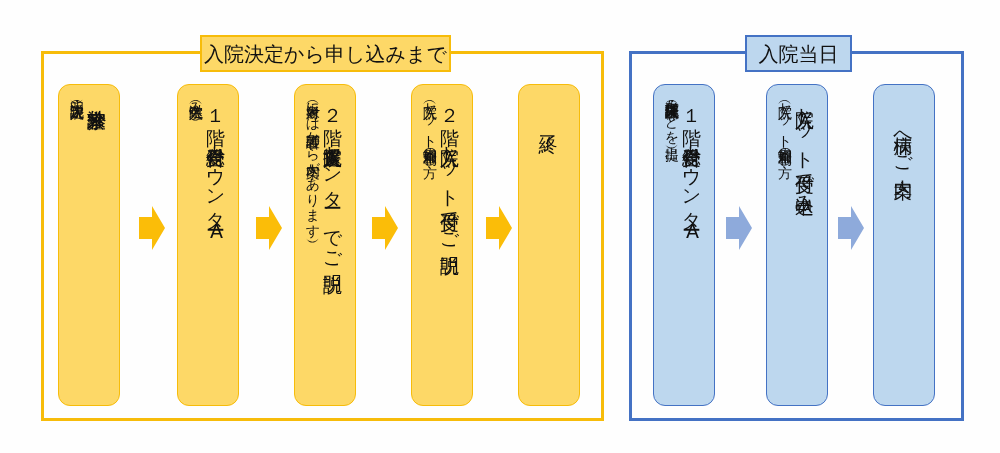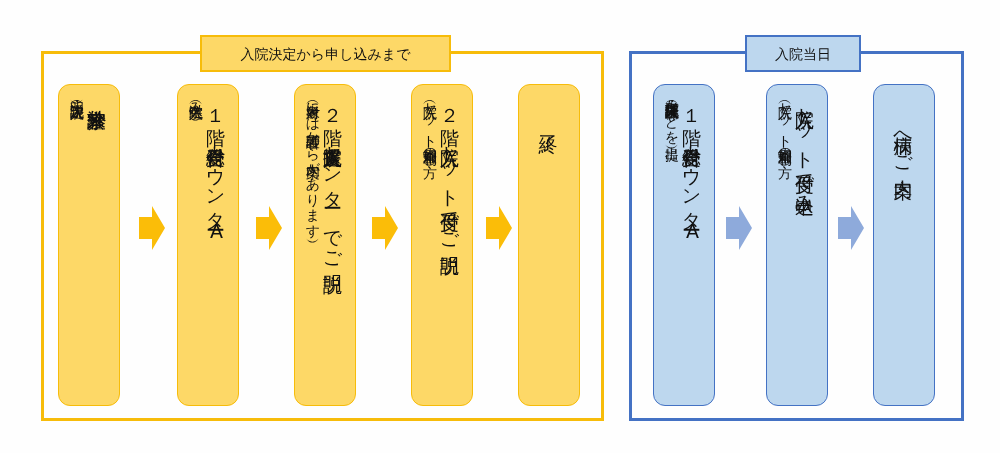--- a/index.html
+++ b/index.html
@@ -3,25 +3,25 @@
 <meta charset="utf-8">
 <style>
   html, body { margin:0; padding:0; background:#fefefe; }
   body { width:1000px; height:453px; position:relative; overflow:hidden;
          font-family:"DejaVu Sans", "Liberation Sans", sans-serif; color:#111; }
 
   .frame { position:absolute; box-sizing:border-box; }
   .frame-yellow { left:41px; top:51px; width:563px; height:370px; border:3px solid #f7bc0a; }
   .frame-blue   { left:629px; top:51px; width:335px; height:370px; border:3px solid #4472c4; }
 
-  .frame-title { position:absolute; box-sizing:border-box; font-size:14px; line-height:32px;
+  .frame-title { position:absolute; box-sizing:border-box; font-size:20px; line-height:32px;
                  text-align:center; white-space:nowrap; }
   .title-yellow { left:200px; top:35px; width:251px; height:37px; background:#fdd867;
                   border:2px solid #f7bc0a; padding-top:1px; }
-  .title-blue   { left:745px; top:35px; width:116px; height:37px; background:#bdd7ee;
+  .title-blue   { left:745px; top:35px; width:107px; height:37px; background:#bdd7ee;
                   border:2px solid #4472c4; padding-top:1px; }
 
   .step { position:absolute; top:84px; width:62px; height:322px; box-sizing:border-box;
           border-radius:12px; display:flex; flex-direction:row-reverse;
           justify-content:center; align-items:flex-start; padding-top:10px; gap:1px; }
   .step-yellow { background:#fdd867; border:1.5px solid #f7bc0a; }
   .step-blue   { background:#bdd7ee; border:1.5px solid #4472c4; }
 
   .vt { writing-mode:vertical-rl; text-orientation:upright; white-space:pre; }
   .main { font-size:19px; line-height:22px; letter-spacing:0px; }

